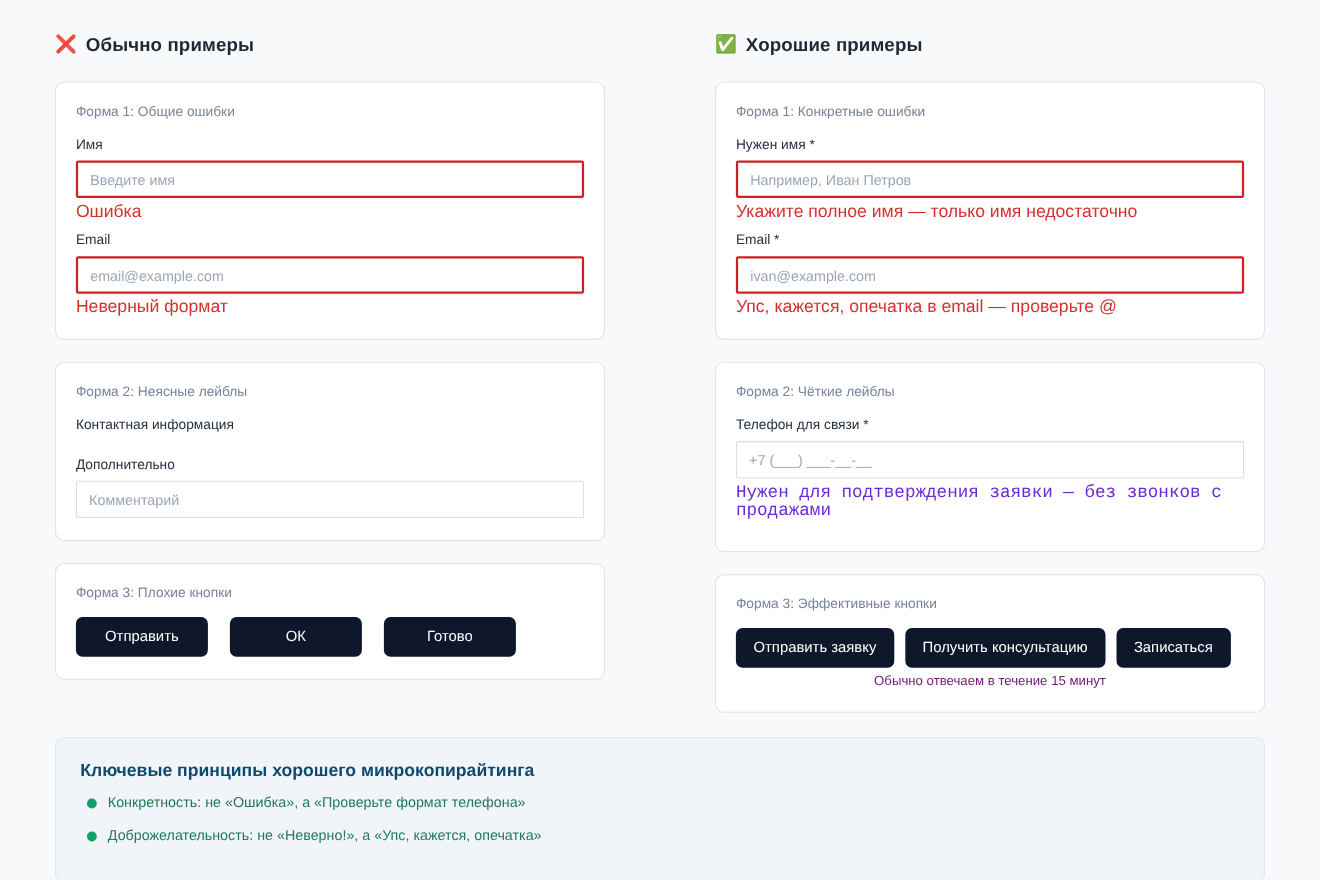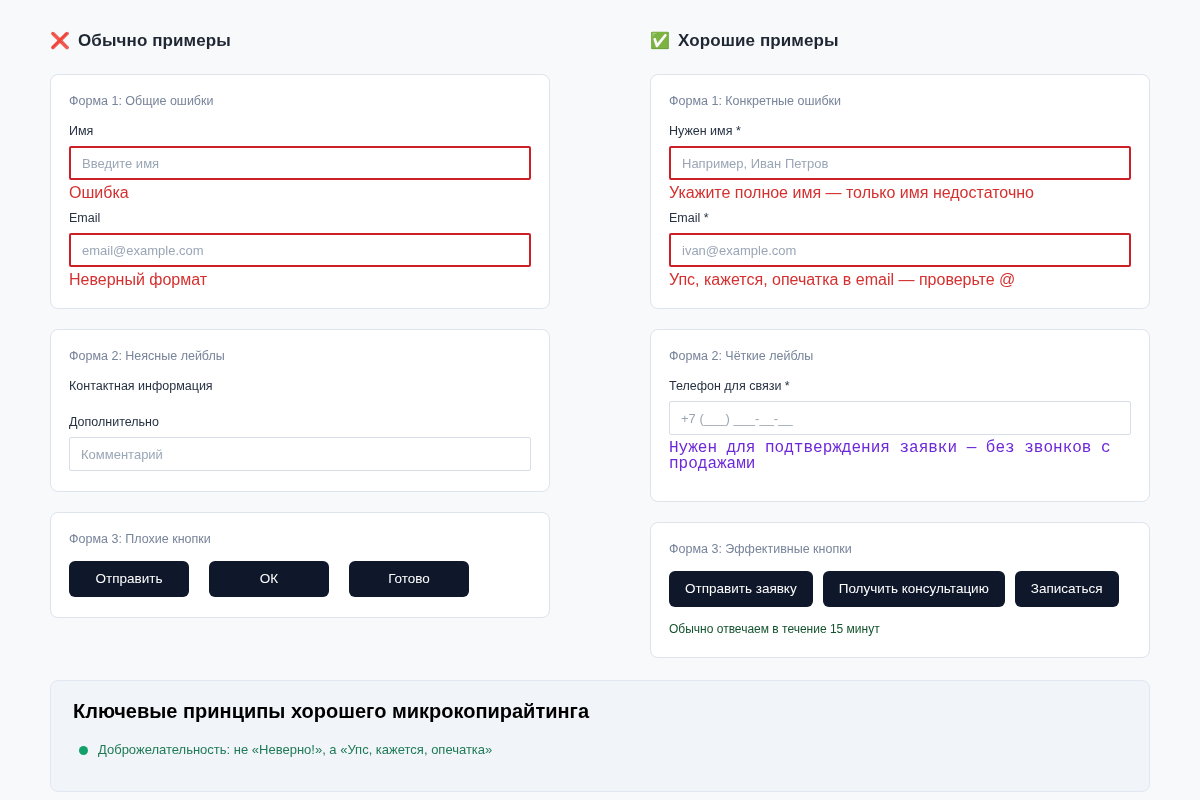--- a/index.html
+++ b/index.html
@@ -112,38 +112,39 @@
     height: 36px;
     line-height: 36px;
     padding: 0 16px;
     cursor: pointer;
     text-align: center;
     white-space: nowrap;
   }
   .btn.fixed { width: 120px; padding: 0; }
   .btn-note {
     font-size: 12px;
-    color: #14532d;
-    margin-top: 14px;
-    line-height: 16px;
+    color: #701a75;
+    margin-top: 4px;
+    line-height: 16px;
+    text-align: center;
   }
   .principles {
     box-sizing: border-box;
     margin-top: 2px;
     background: #f1f5f9;
     border: 1px solid #e2e8f1;
     border-radius: 8px;
     padding: 20px 22px 26px 22px;
     width: 1100px;
   }
   .principles h2 {
-    font-size: 20px;
+    font-size: 16px;
     font-weight: bold;
-    color: #000000;
-    margin: 0 0 14px 0;
+    color: #0c4a6e;
+    margin: 0 0 4px 0;
     line-height: 20px;
   }
   .principles ul {
     list-style: none;
     margin: 0;
     padding: 0;
   }
   .principles li {
     display: flex;
     align-items: center;
@@ -244,18 +245,22 @@
       </div>
     </div>
 
   </div>
 
   <div class="principles">
     <h2>Ключевые принципы хорошего микрокопирайтинга</h2>
     <ul>
       <li>
         <span class="bullet"></span>
+        <span>Конкретность: не «Ошибка», а «Проверьте формат телефона»</span>
+      </li>
+      <li>
+        <span class="bullet"></span>
         <span>Доброжелательность: не «Неверно!», а «Упс, кажется, опечатка»</span>
       </li>
 
     </ul>
   </div>
 </div>
 
 </body></html>

